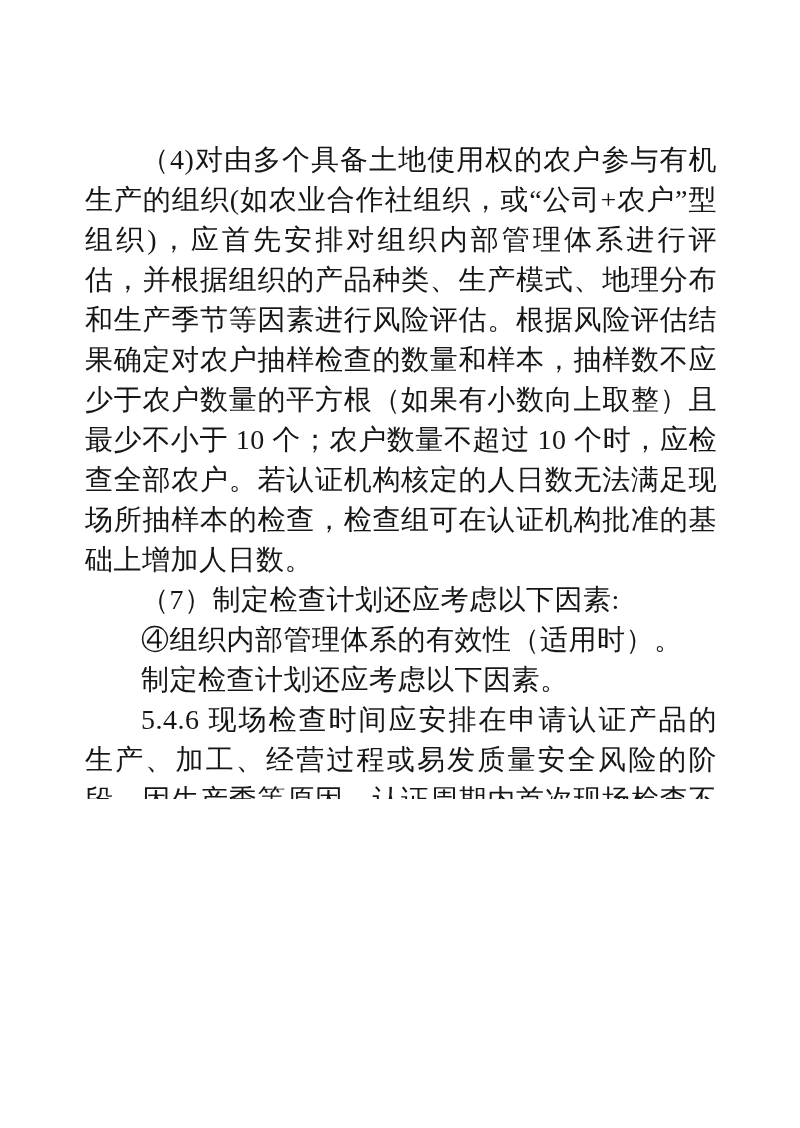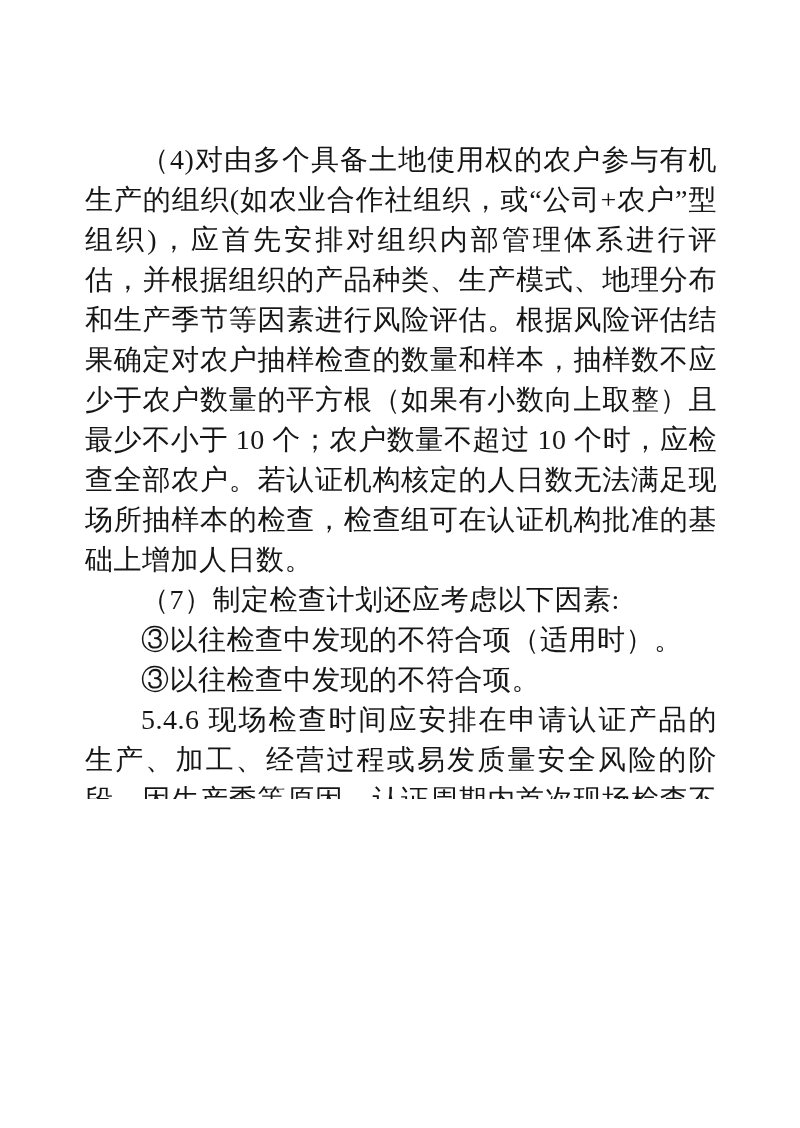--- a/index.html
+++ b/index.html
@@ -44,19 +44,19 @@
     white-space: nowrap;
   }
 </style>
 </head>
 <body>
 
 <div class="page">
   <div class="content">
     <p>（4)对由多个具备土地使用权的农户参与有机生产的组织(如农业合作社组织，或“公司+农户”型组织)，应首先安排对组织内部管理体系进行评估，并根据组织的产品种类、生产模式、地理分布和生产季节等因素进行风险评估。根据风险评估结果确定对农户抽样检查的数量和样本，抽样数不应少于农户数量的平方根（如果有小数向上取整）且最少不小于 10 个；农户数量不超过 10 个时，应检查全部农户。若认证机构核定的人日数无法满足现场所抽样本的检查，检查组可在认证机构批准的基础上增加人日数。</p>
     <p>（7）制定检查计划还应考虑以下因素:</p>
-    <p>③以往检查中发现的不符合项（适用时）。</p>
-    <p>③以往检查中发现的不符合项。</p>
+    <p>④组织内部管理体系的有效性（适用时）。</p>
+    <p>制定检查计划还应考虑以下因素。</p>
     <p>5.4.6 现场检查时间应安排在申请认证产品的生产、加工、经营过程或易发质量安全风险的阶段。因生产季等原因，认证周期内首次现场检查不能覆盖所有申请认证产品的，应在认证证书有效期内实施现场补充检查。</p>
 
   </div>
   <div class="page-number">— 7 —</div>
 </div>
 
 </body></html>

